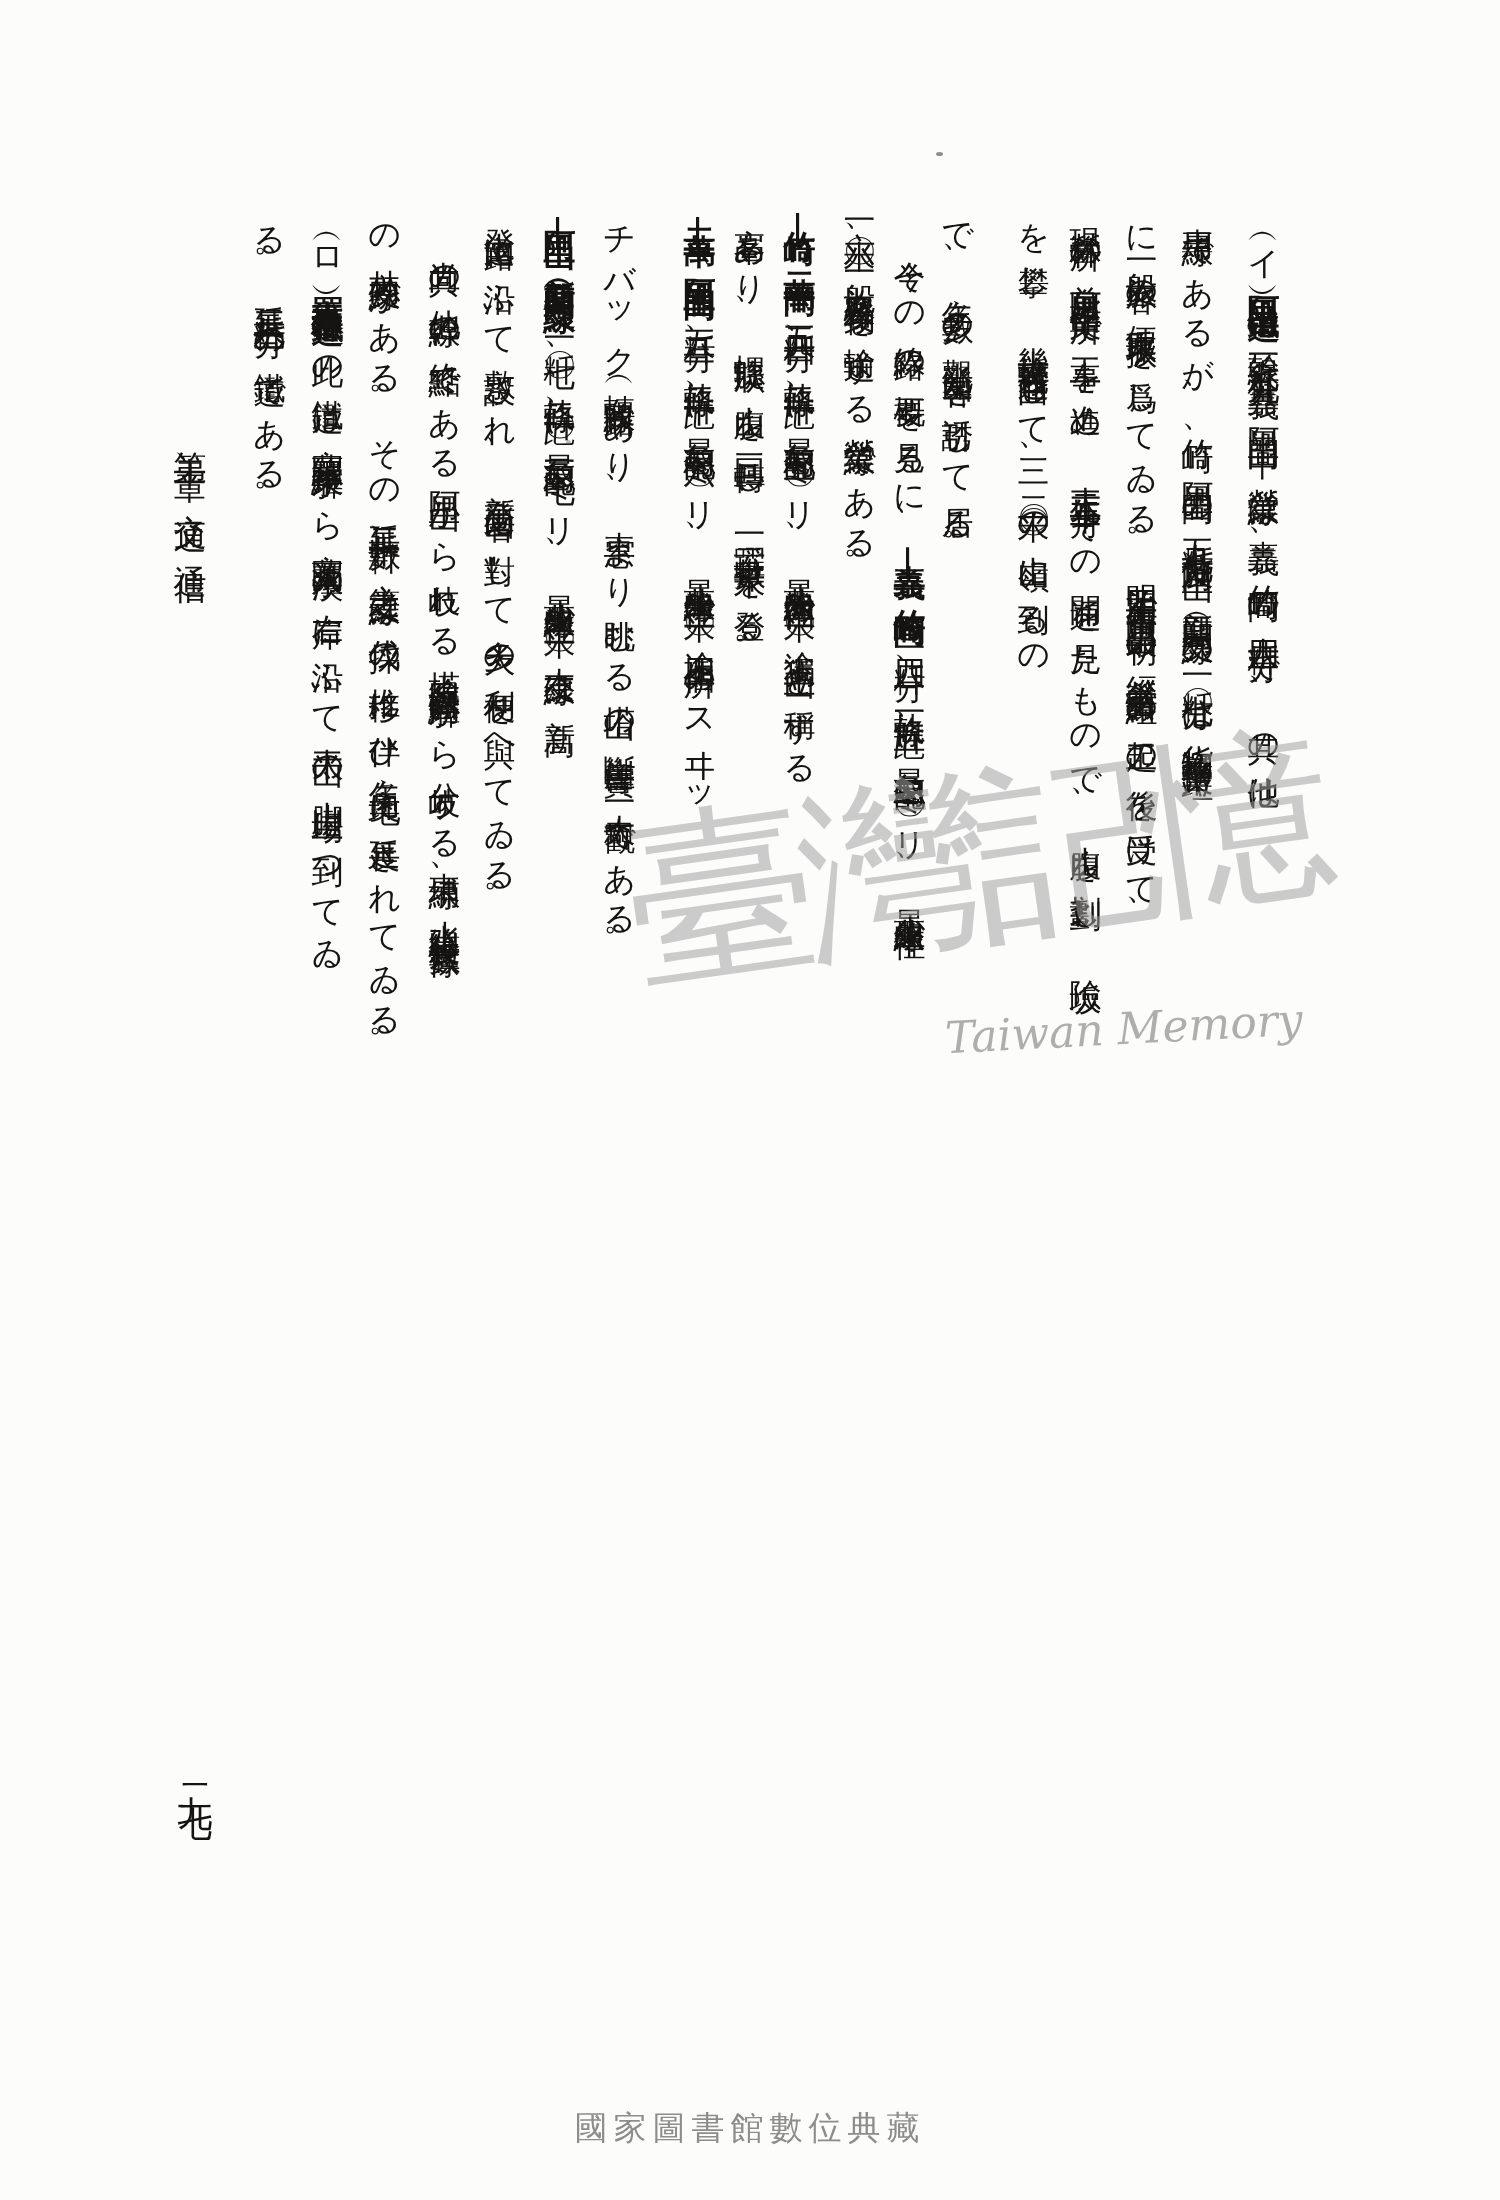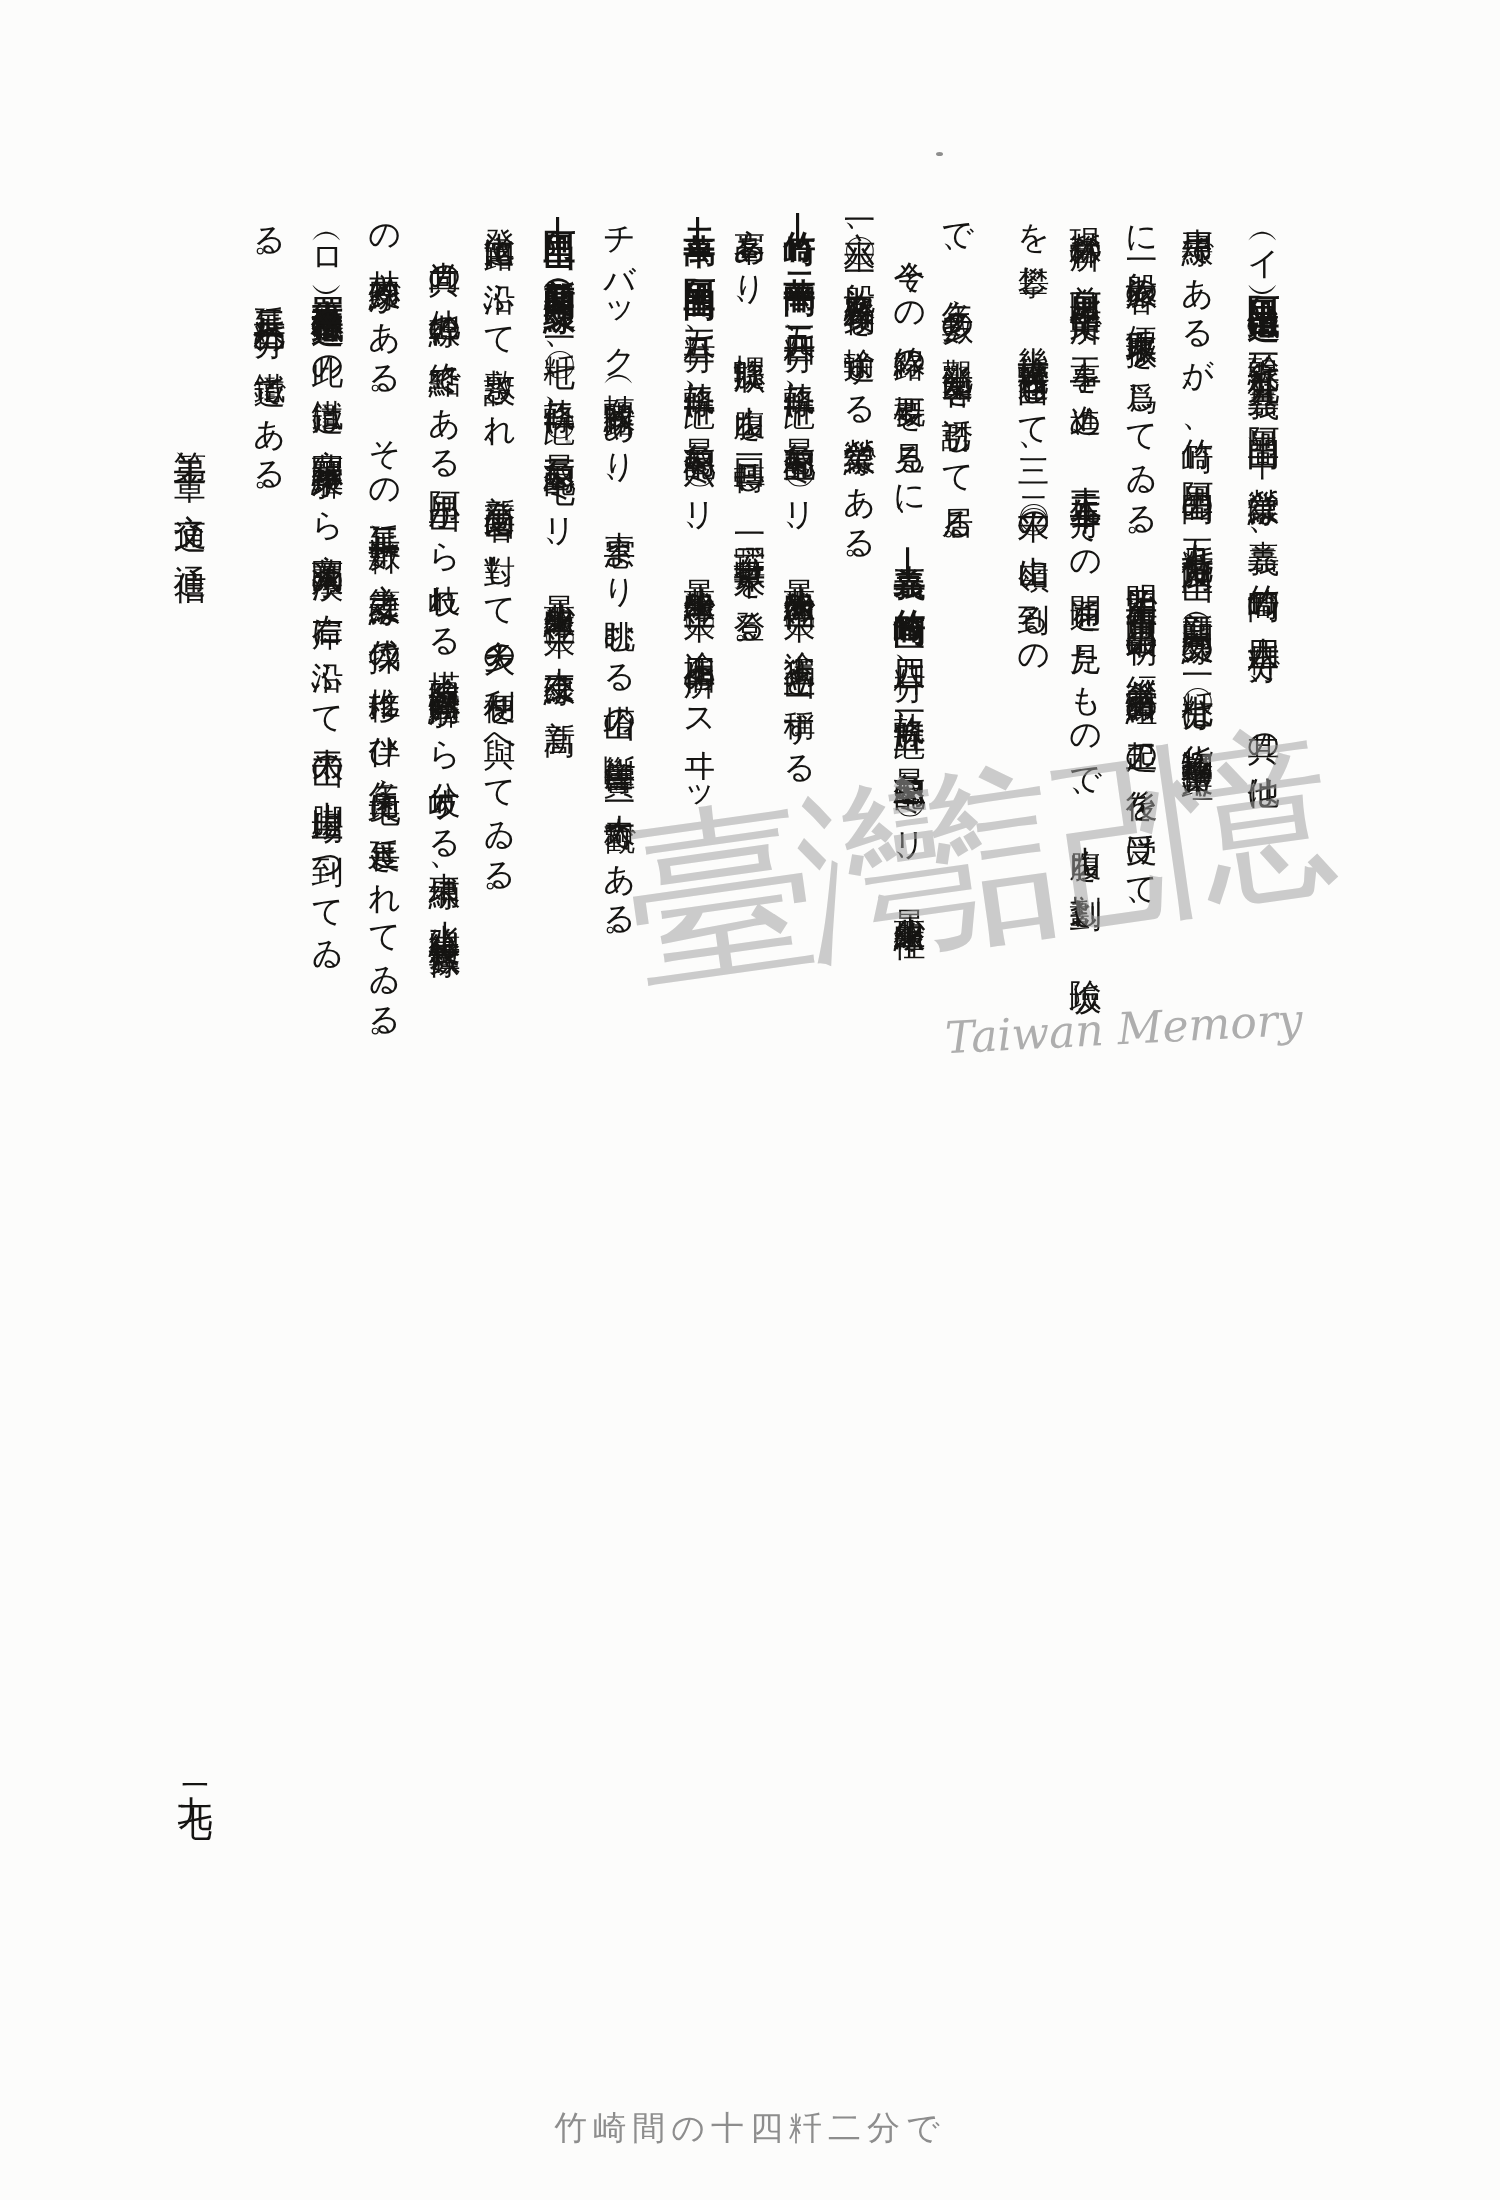--- a/index.html
+++ b/index.html
@@ -109,18 +109,18 @@
 
   <div class="col" style="left:248px;top:203px;"><span>る。延長三七粁三分の鐵道である。</span></div>
 
   <div class="col running-head" style="left:168px;top:425px;"><span>第十二章、交通　通信</span></div>
 
   <div class="col page-num" style="left:172px;top:1758px;"><span>二九七</span></div>
 
   <div class="wm-cjk">臺灣記憶</div>
   <div class="wm-latin">Taiwan Memory</div>
 
-  <div class="footer">竹崎間の十四粁二分で</div>
+  <div class="footer">國家圖書館數位典藏</div>
 
   <div class="speck" style="left:936px;top:152px;width:7px;height:4px;opacity:.6;"></div>
   <div class="speck" style="left:566px;top:440px;width:5px;height:5px;opacity:.35;"></div>
 
 </div>
 
 </body></html>

